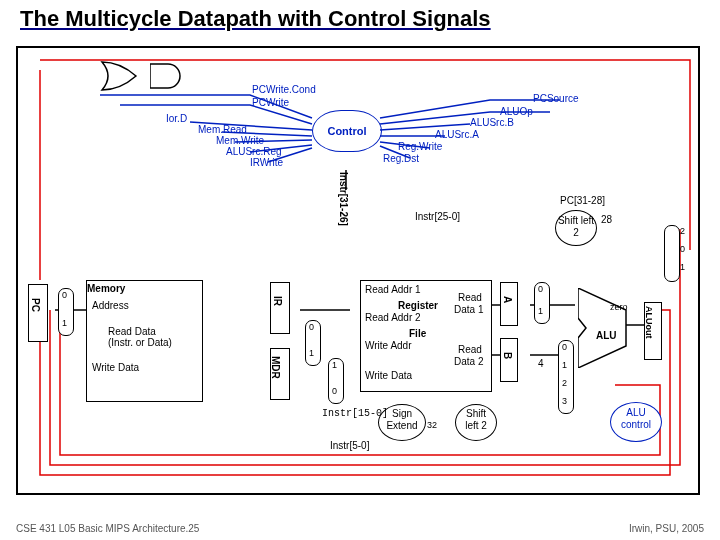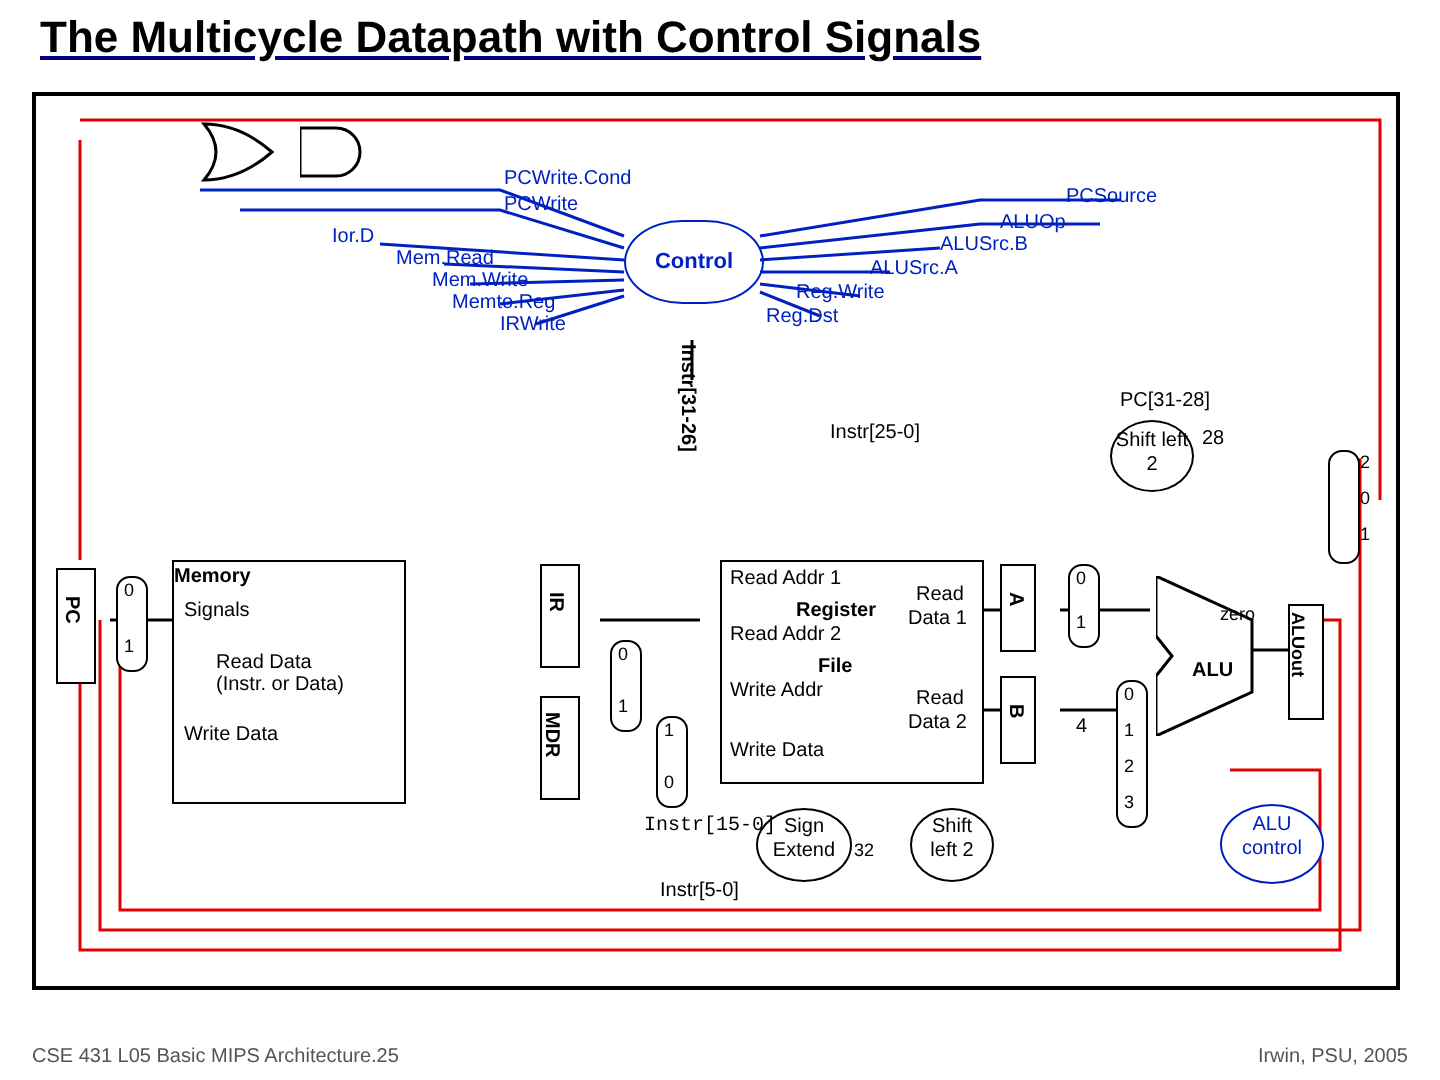--- a/index.html
+++ b/index.html
@@ -142,21 +142,21 @@
   <path class="line-black" d="M 625 325 L 645 325"></path>
 </svg>
 
 <div class="control-box">Control</div>
 
 <div class="lbl blue" style="left:252px; top:84px;">PCWrite.Cond</div>
 <div class="lbl blue" style="left:252px; top:97px;">PCWrite</div>
 <div class="lbl blue" style="left:166px; top:113px;">Ior.D</div>
 <div class="lbl blue" style="left:198px; top:124px;">Mem.Read</div>
 <div class="lbl blue" style="left:216px; top:135px;">Mem.Write</div>
-<div class="lbl blue" style="left:226px; top:146px;">Memto.Reg</div>
+<div class="lbl blue" style="left:226px; top:146px;">ALUSrc.Reg</div>
 <div class="lbl blue" style="left:250px; top:157px;">IRWrite</div>
 
 <div class="lbl blue" style="left:533px; top:93px;">PCSource</div>
 <div class="lbl blue" style="left:500px; top:106px;">ALUOp</div>
 <div class="lbl blue" style="left:470px; top:117px;">ALUSrc.B</div>
 <div class="lbl blue" style="left:435px; top:129px;">ALUSrc.A</div>
 <div class="lbl blue" style="left:398px; top:141px;">Reg.Write</div>
 <div class="lbl blue" style="left:383px; top:153px;">Reg.Dst</div>
 
 <div class="vlabel" style="left:338px; top:172px;">Instr[31-26]</div>
@@ -177,21 +177,21 @@
 <div class="block" style="left:28px; top:284px; width:18px; height:56px;"></div>
 <div class="vlabel" style="left:30px; top:298px;">PC</div>
 
 <div class="mux" style="left:58px; top:288px; height:46px;"></div>
 <div class="lbl small" style="left:62px; top:290px;">0</div>
 <div class="lbl small" style="left:62px; top:318px;">1</div>
 
 <div class="block" style="left:86px; top:280px; width:115px; height:120px; text-align:left;">
   <div style="font-weight:bold; text-align:left; margin-top:2px;">Memory</div>
 </div>
-<div class="lbl" style="left:92px; top:300px;">Signals</div>
+<div class="lbl" style="left:92px; top:300px;">Address</div>
 <div class="lbl" style="left:108px; top:326px; white-space:pre; line-height:11px;">Read Data
 (Instr. or Data)</div>
 <div class="lbl" style="left:92px; top:362px;">Write Data</div>
 
 <div class="block" style="left:270px; top:282px; width:18px; height:50px;"></div>
 <div class="vlabel" style="left:272px; top:296px;">IR</div>
 
 <div class="block" style="left:270px; top:348px; width:18px; height:50px;"></div>
 <div class="vlabel" style="left:270px; top:356px;">MDR</div>
 

